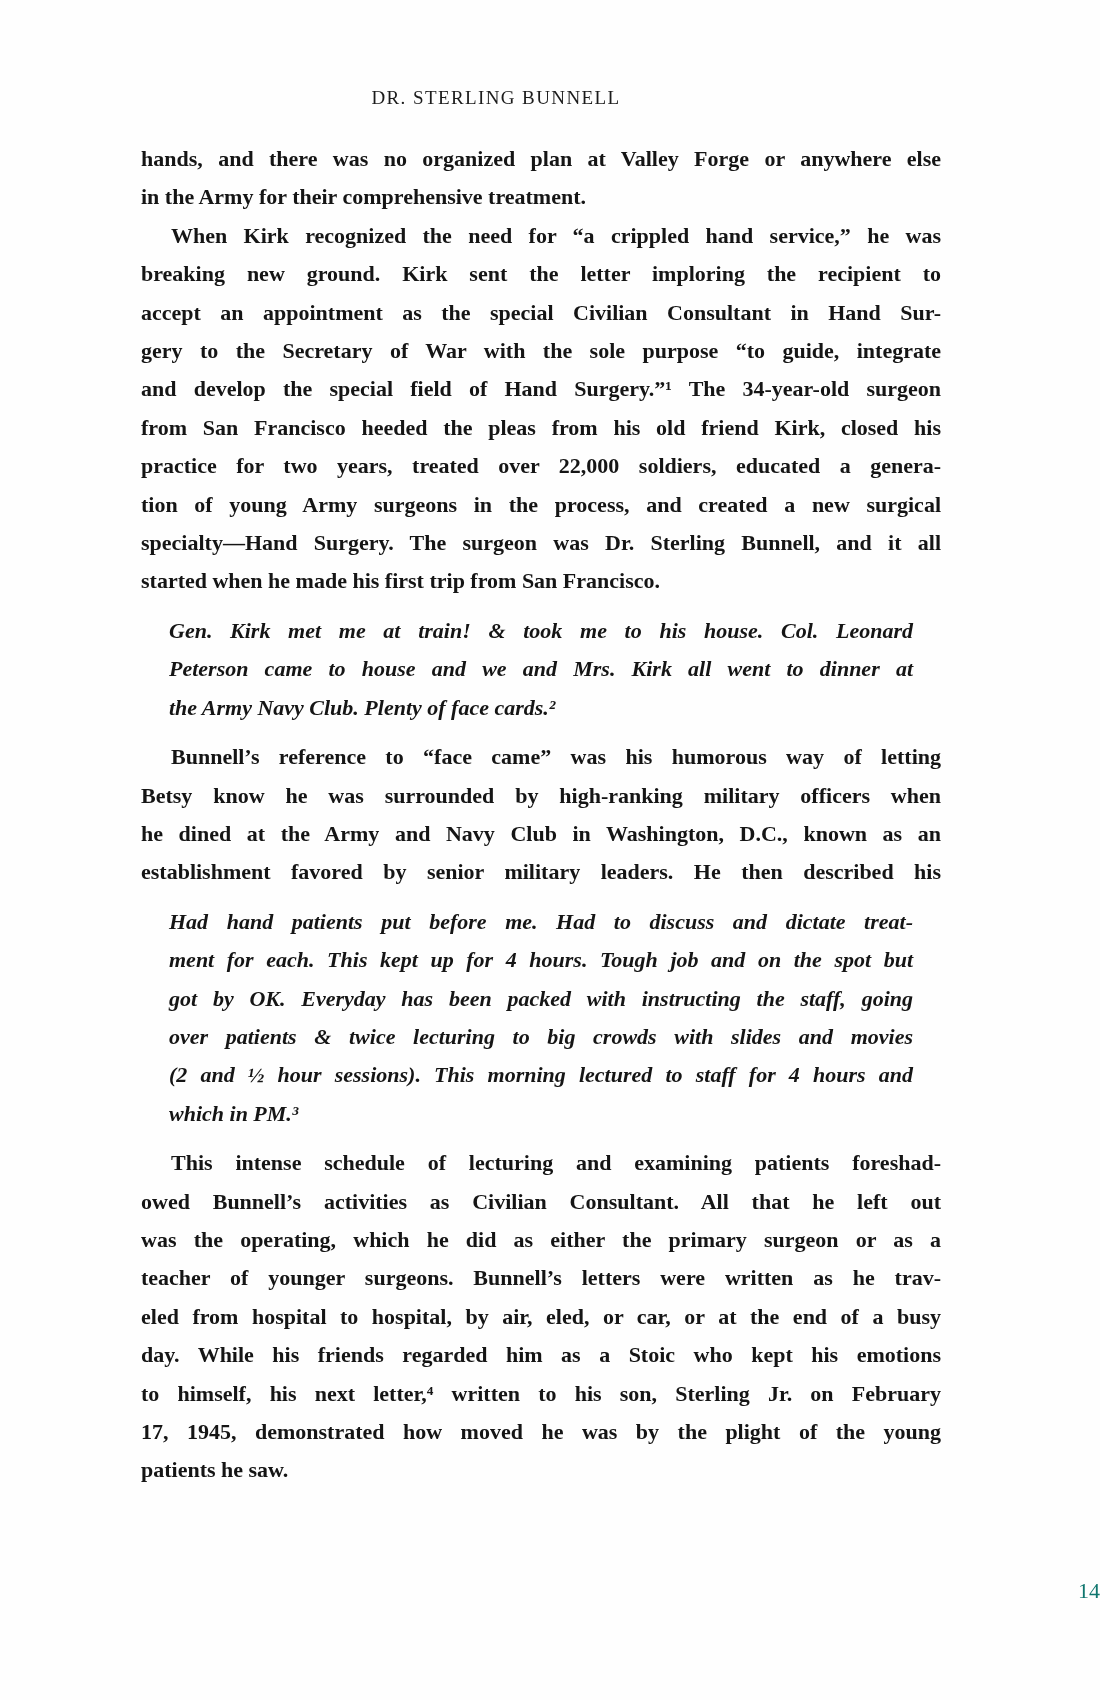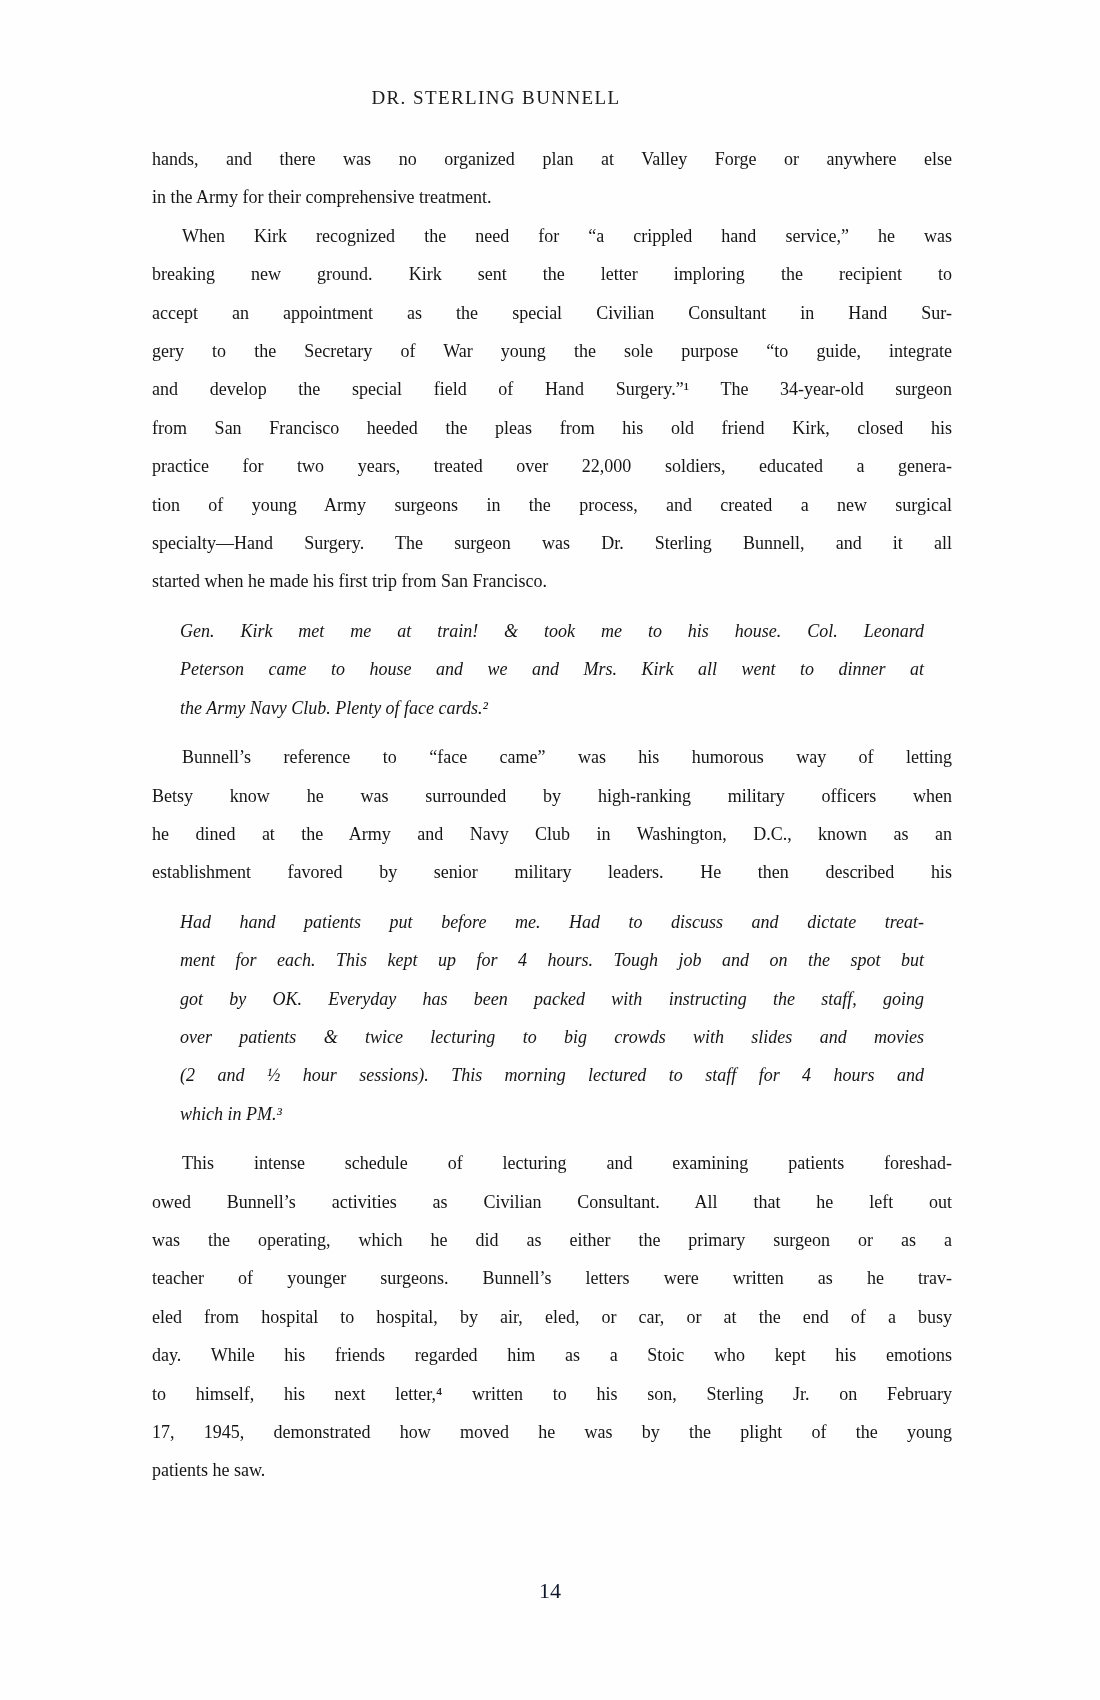--- a/index.html
+++ b/index.html
@@ -18,62 +18,63 @@
     left: 0;
     width: 992px;
     text-align: center;
     font-size: 19px;
     letter-spacing: 1.4px;
     color: #1b1b1b;
   }
   .content {
     position: absolute;
     top: 140px;
-    left: 152px;
+    left: 141px;
     width: 800px;
-    font-size: 18px;
+    font-size: 22px;
     line-height: 38.4px;
+    font-weight: bold;
   }
   .para { margin: 0; }
   .para.quote {
     margin: 11px 28px 11px 28px;
     font-style: italic;
   }
   .line {
     text-align: justify;
     text-align-last: justify;
     white-space: normal;
   }
   .line.last { text-align-last: left; }
   .line.first-indent { text-indent: 30px; }
   .page-number {
     position: absolute;
     top: 1578px;
     left: 0;
     width: 1100px;
-    text-align: center;
+    text-align: right;
     font-size: 22px;
-    color: #0f172a;
+    color: #0f766e;
   }
 </style>
 </head>
 <body style="background: rgb(254, 254, 254); color: rgb(21, 21, 21);">
 
 <div class="running-header">DR. STERLING BUNNELL</div>
 
 <div class="content" id="text-block">
     <div class="para">
       <div class="line">hands, and there was no organized plan at Valley Forge or anywhere else</div>
       <div class="line last">in the Army for their comprehensive treatment.</div>
     </div>
     <div class="para">
       <div class="line first-indent">When Kirk recognized the need for “a crippled hand service,” he was</div>
       <div class="line">breaking new ground. Kirk sent the letter imploring the recipient to</div>
       <div class="line">accept an appointment as the special Civilian Consultant in Hand Sur-</div>
-      <div class="line">gery to the Secretary of War young the sole purpose “to guide, integrate</div>
+      <div class="line">gery to the Secretary of War with the sole purpose “to guide, integrate</div>
       <div class="line">and develop the special field of Hand Surgery.”¹ The 34-year-old surgeon</div>
       <div class="line">from San Francisco heeded the pleas from his old friend Kirk, closed his</div>
       <div class="line">practice for two years, treated over 22,000 soldiers, educated a genera-</div>
       <div class="line">tion of young Army surgeons in the process, and created a new surgical</div>
       <div class="line">specialty—Hand Surgery. The surgeon was Dr. Sterling Bunnell, and it all</div>
       <div class="line last">started when he made his first trip from San Francisco.</div>
     </div>
     <div class="para quote">
       <div class="line">Gen. Kirk met me at train! &amp; took me to his house. Col. Leonard</div>
       <div class="line">Peterson came to house and we and Mrs. Kirk all went to dinner at</div>

